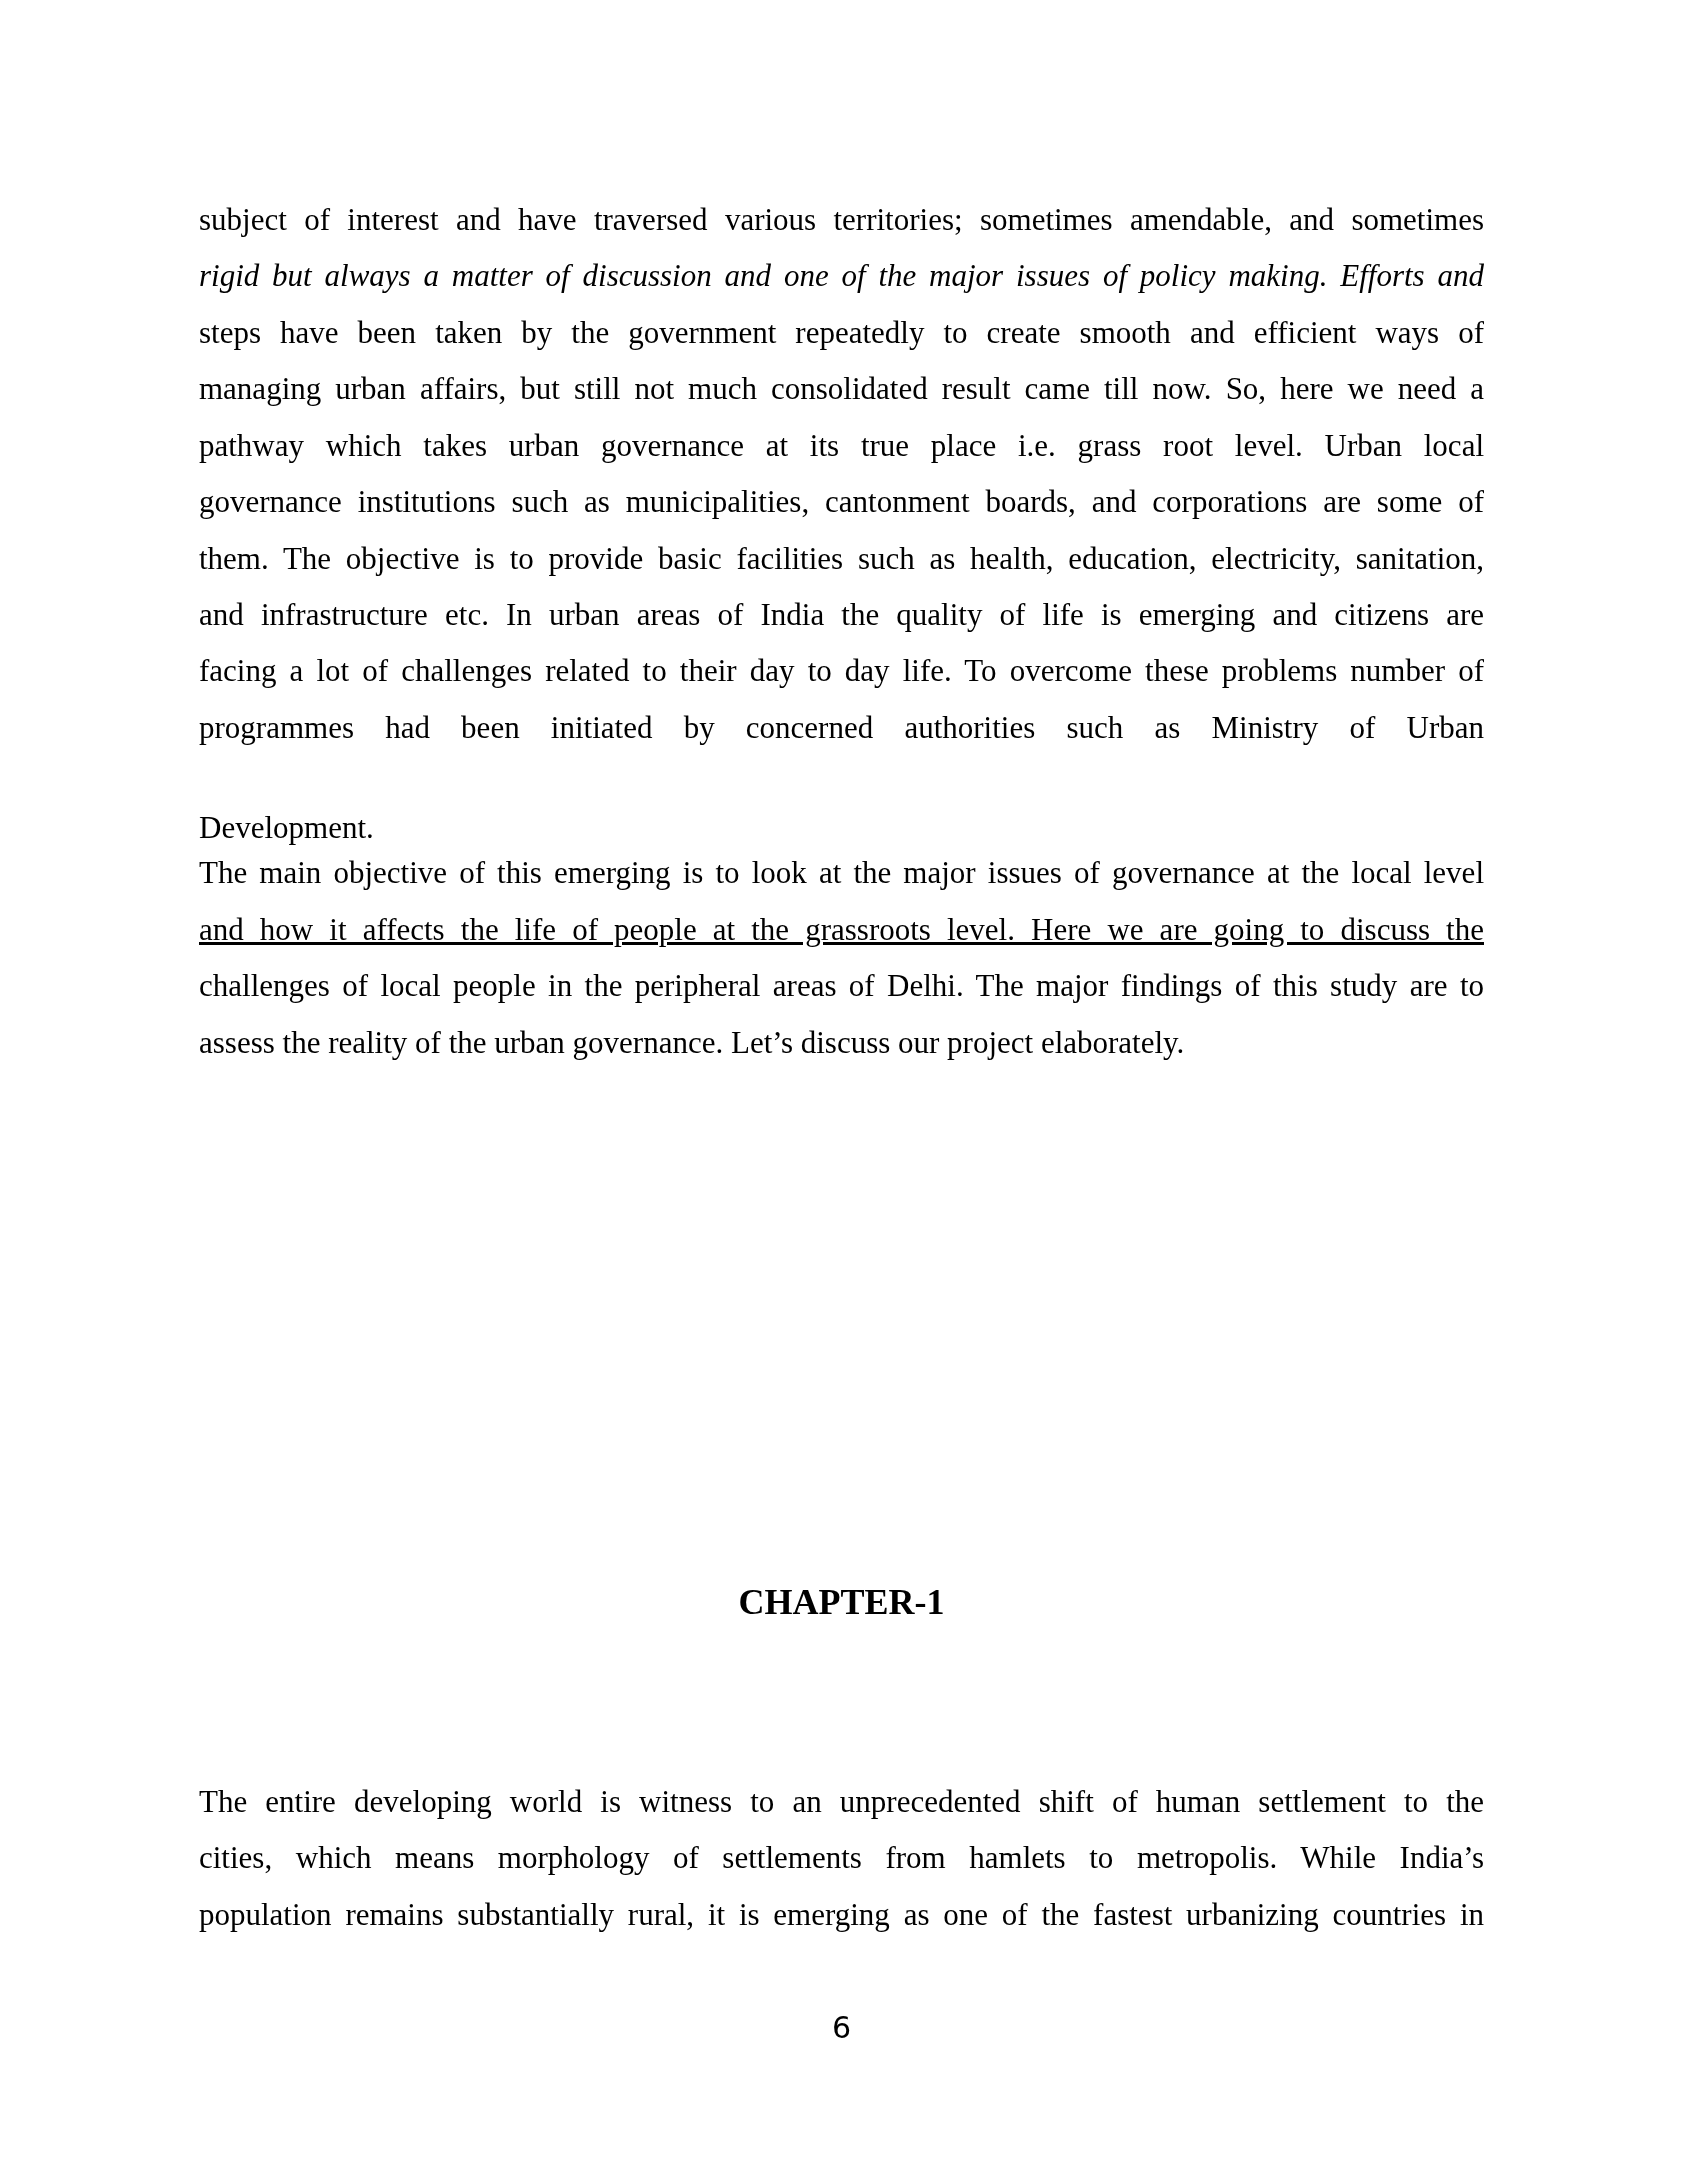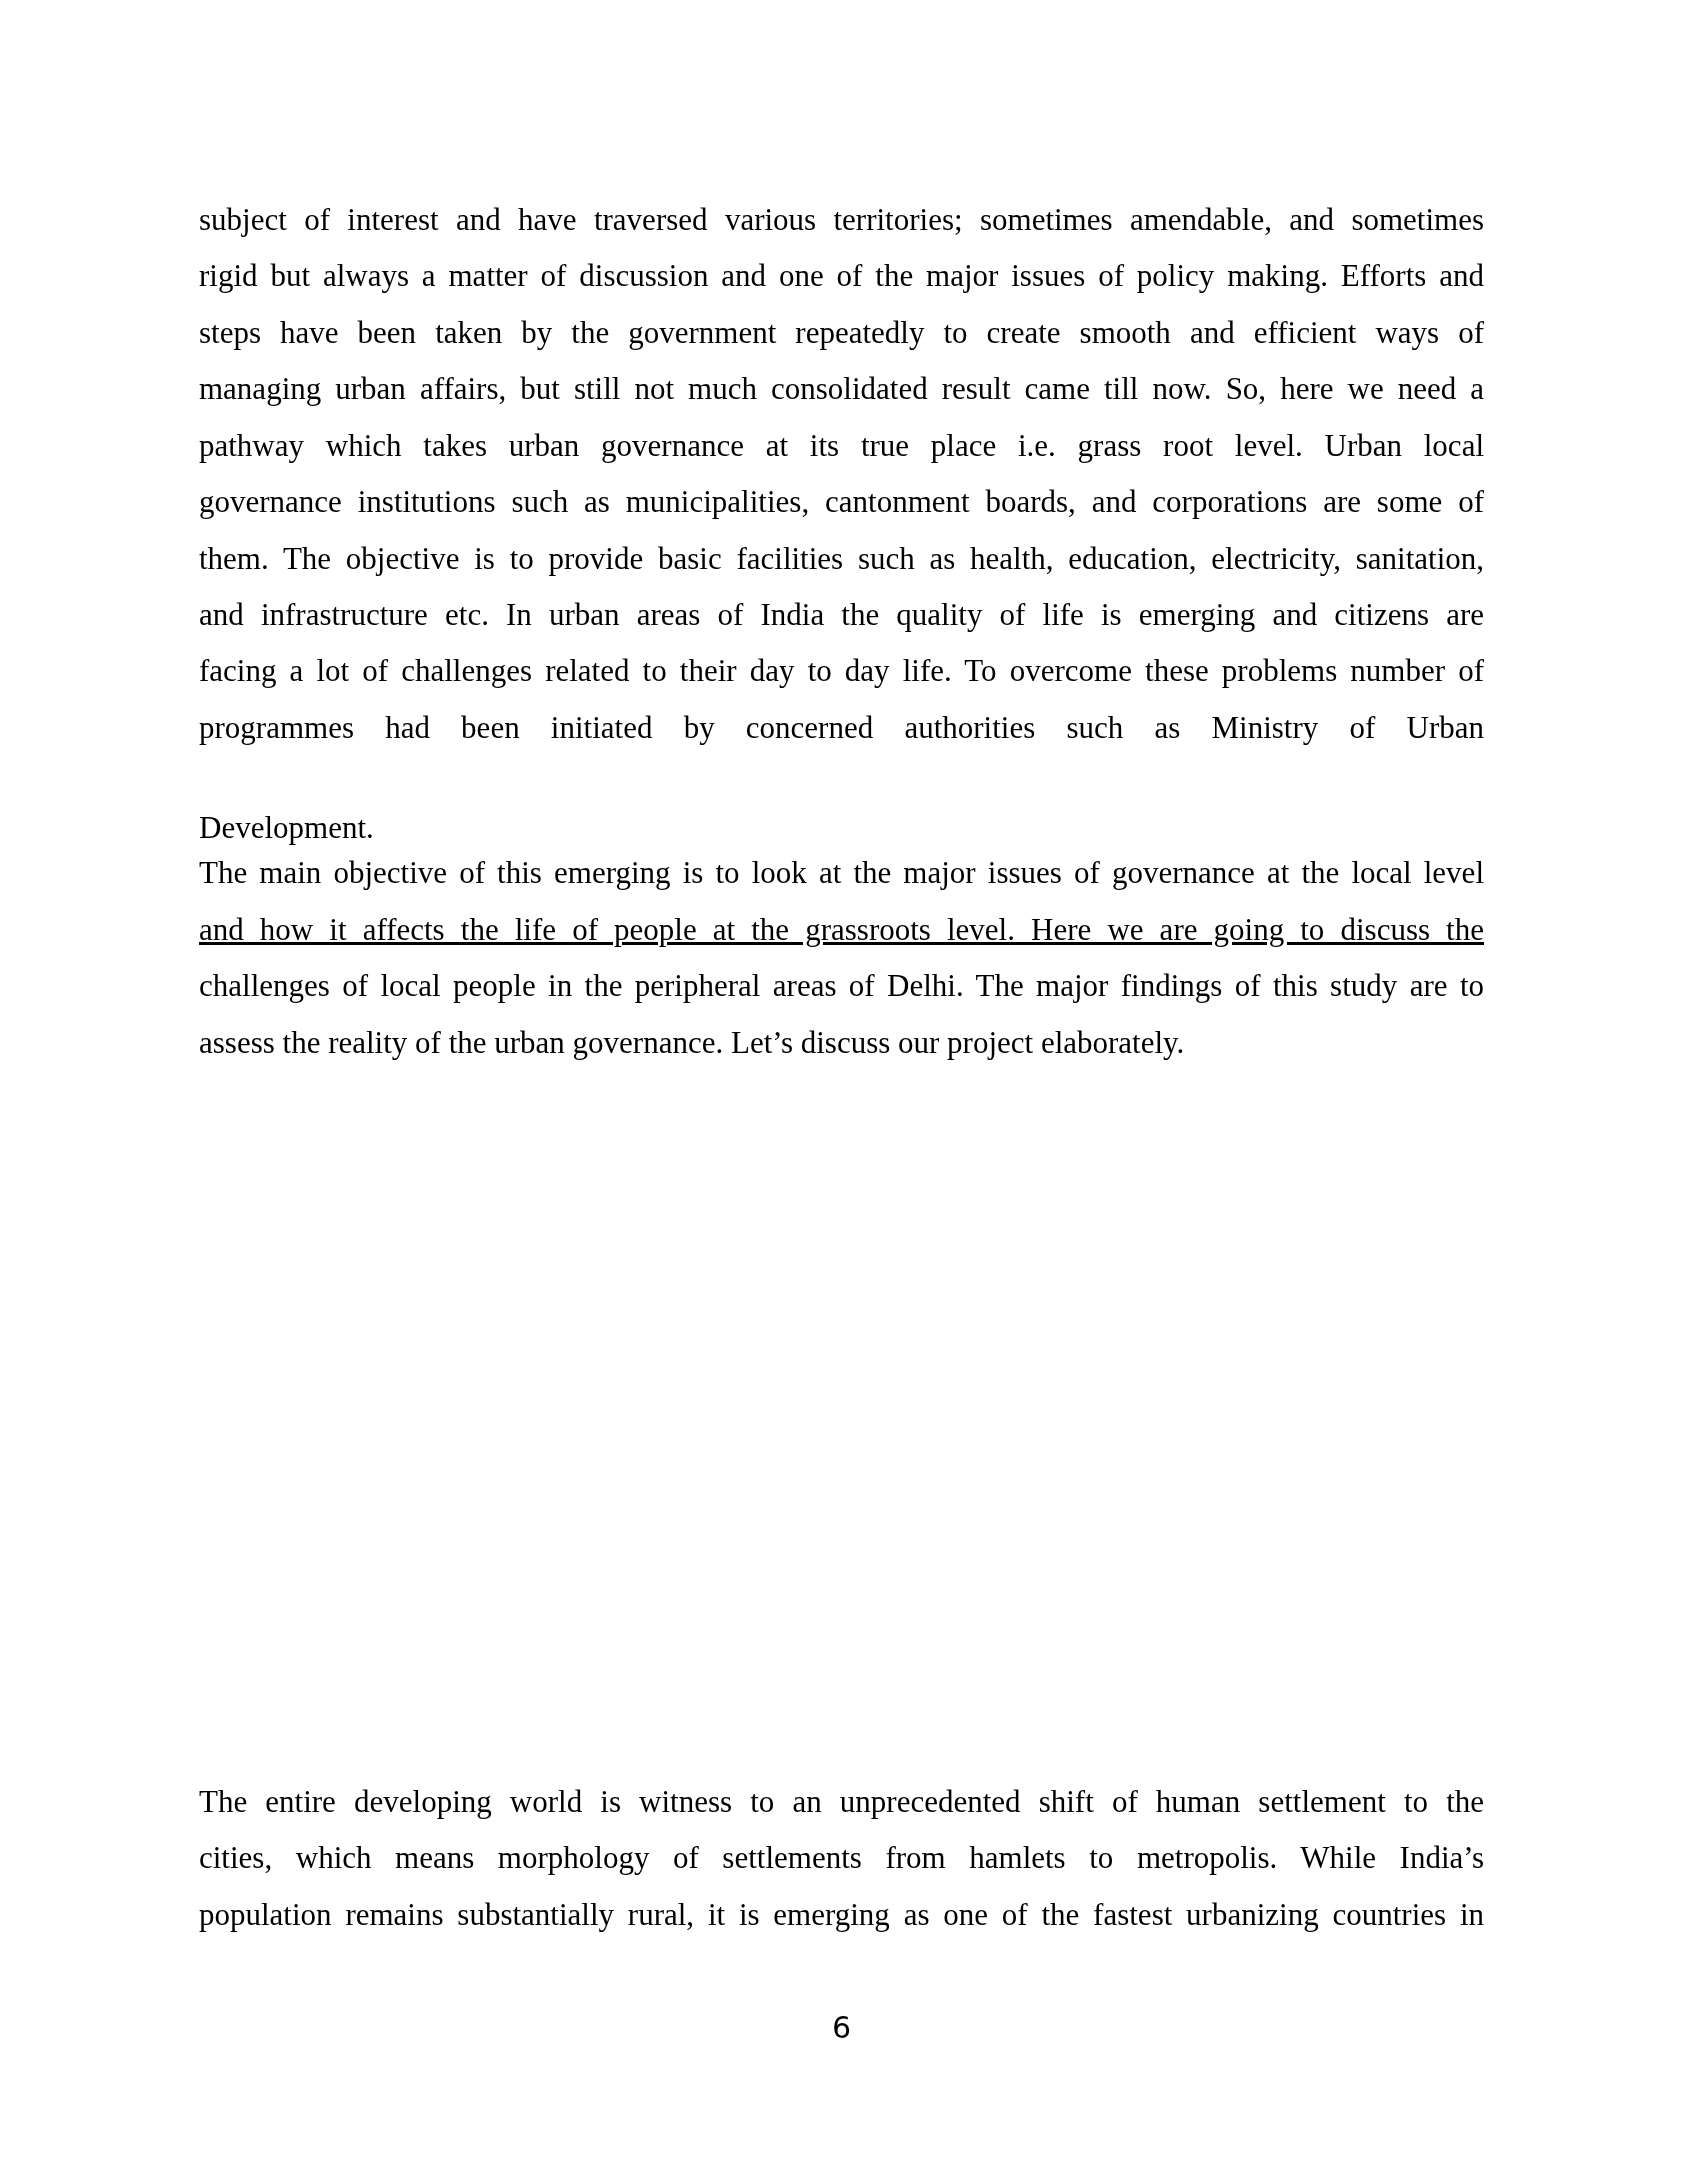--- a/index.html
+++ b/index.html
@@ -25,39 +25,40 @@
     top: 2010px;
   }
 </style>
 </head>
 <body>
 
 <div class="page">
 
   <div>
     <div class="line" style="top: 200px; white-space: normal; overflow: hidden;">subject of interest and have traversed various territories; sometimes amendable, and sometimes</div>
-    <div class="line" style="top: 256px; white-space: normal; overflow: hidden;">rigid but always a matter of discussion and one of the major issues of policy making. Efforts and</div>
+    <div class="line" style="top: 256px; white-space: normal; overflow: hidden; font-style: italic;">rigid but always a matter of discussion and one of the major issues of policy making. Efforts and</div>
     <div class="line" style="top: 313px; white-space: normal; overflow: hidden;">steps have been taken by the government repeatedly to create smooth and efficient ways of</div>
     <div class="line" style="top: 369px; white-space: normal; overflow: hidden;">managing urban affairs, but still not much consolidated result came till now. So, here we need a</div>
     <div class="line" style="top: 426px; white-space: normal; overflow: hidden;">pathway which takes urban governance at its true place i.e. grass root level. Urban local</div>
     <div class="line" style="top: 482px; white-space: normal; overflow: hidden;">governance institutions such as municipalities, cantonment boards, and corporations are some of</div>
     <div class="line" style="top: 539px; white-space: normal; overflow: hidden;">them. The objective is to provide basic facilities such as health, education, electricity, sanitation,</div>
     <div class="line" style="top: 595px; white-space: normal; overflow: hidden;">and infrastructure etc. In urban areas of India the quality of life is emerging and citizens are</div>
     <div class="line" style="top: 651px; white-space: normal; overflow: hidden;">facing a lot of challenges related to their day to day life. To overcome these problems number of</div>
     <div class="line" style="top: 708px; white-space: normal; overflow: hidden;">programmes had been initiated by concerned authorities such as Ministry of Urban</div>
     <div class="line last" style="top: 764px; white-space: normal; overflow: hidden; margin-top: 44px;">Development.</div>
   </div>
 
   <div>
     <div class="line" style="top: 853px; white-space: normal; overflow: hidden;">The main objective of this emerging is to look at the major issues of governance at the local level</div>
     <div class="line" style="top: 910px; white-space: normal; overflow: hidden; text-decoration: underline;">and how it affects the life of people at the grassroots level. Here we are going to discuss the</div>
     <div class="line" style="top: 966px; white-space: normal; overflow: hidden;">challenges of local people in the peripheral areas of Delhi. The major findings of this study are to</div>
     <div class="line last" style="top: 1023px; white-space: normal; overflow: hidden;">assess the reality of the urban governance. Let’s discuss our project elaborately.</div>
   </div>
 
+  <div class="heading chapter" style="top:1580px">CHAPTER-1</div>
 
   <div>
     <div class="line" style="top: 1782px; white-space: normal; overflow: hidden;">The entire developing world is witness to an unprecedented shift of human settlement to the</div>
     <div class="line" style="top: 1838px; white-space: normal; overflow: hidden;">cities, which means morphology of settlements from hamlets to metropolis. While India’s</div>
     <div class="line" style="top: 1895px; white-space: normal; overflow: hidden;">population remains substantially rural, it is emerging as one of the fastest urbanizing countries in</div>
   </div>
 
   <div class="page-number">6</div>
 </div>
 

